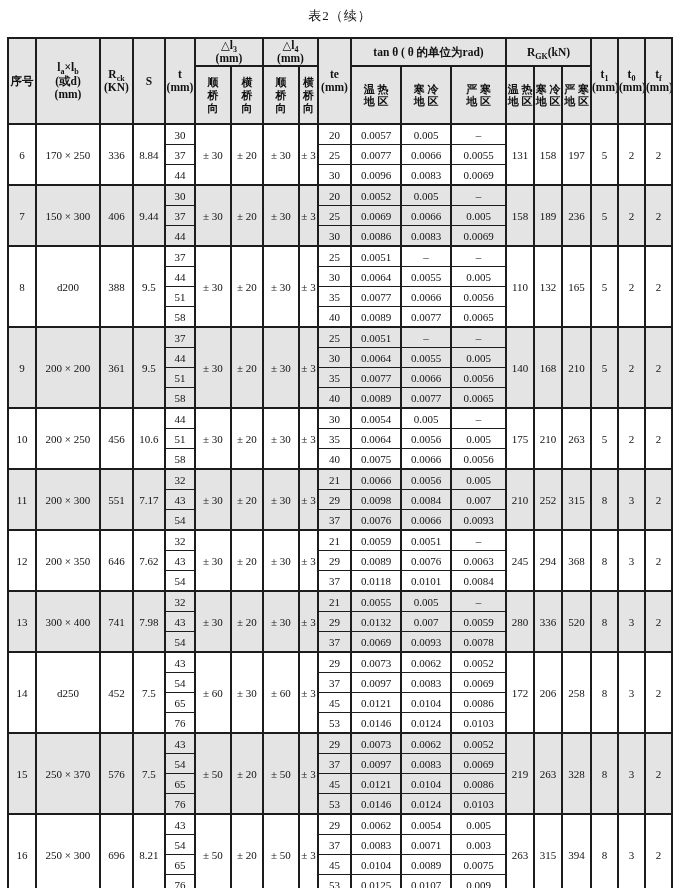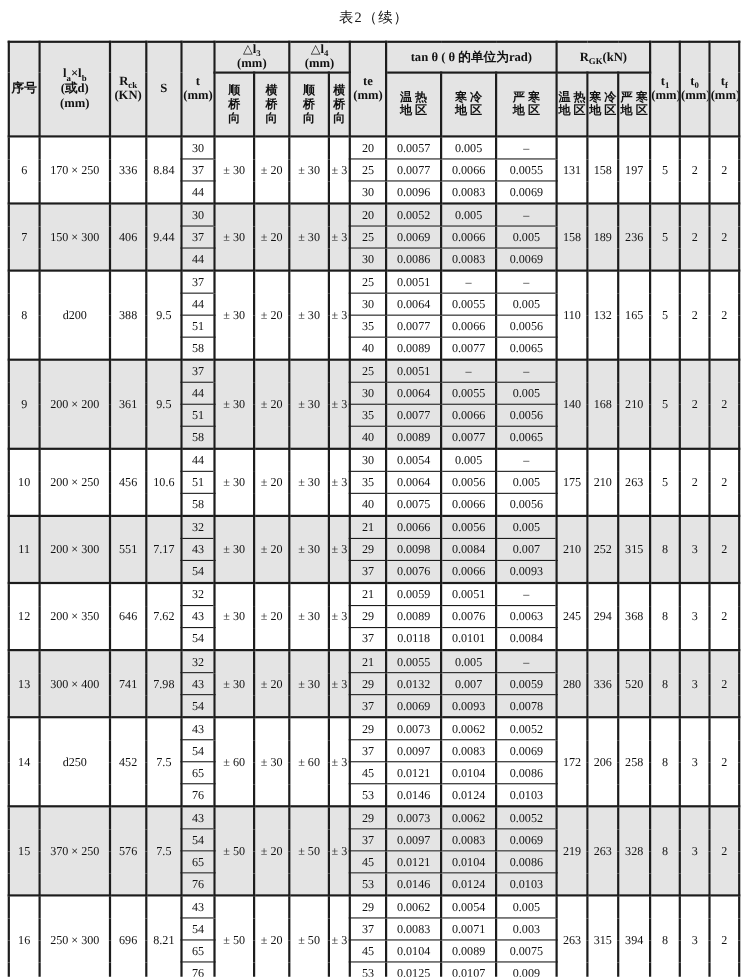--- a/index.html
+++ b/index.html
@@ -418,21 +418,21 @@
       </tr>
       <tr>
         <td class="sub last">76</td>
         <td class="sub last">53</td>
         <td class="sub last">0.0146</td>
         <td class="sub last">0.0124</td>
         <td class="sub last">0.0103</td>
       </tr>
       <tr class="shade">
         <td rowspan="4">15</td>
-        <td rowspan="4">370 × 250</td>
+        <td rowspan="4">250 × 370</td>
         <td rowspan="4">576</td>
         <td rowspan="4">7.5</td>
         <td class="sub first">43</td>
         <td rowspan="4">± 50</td>
         <td rowspan="4">± 20</td>
         <td rowspan="4">± 50</td>
         <td rowspan="4">± 3</td>
         <td class="sub first">29</td>
         <td class="sub first">0.0073</td>
         <td class="sub first">0.0062</td>

